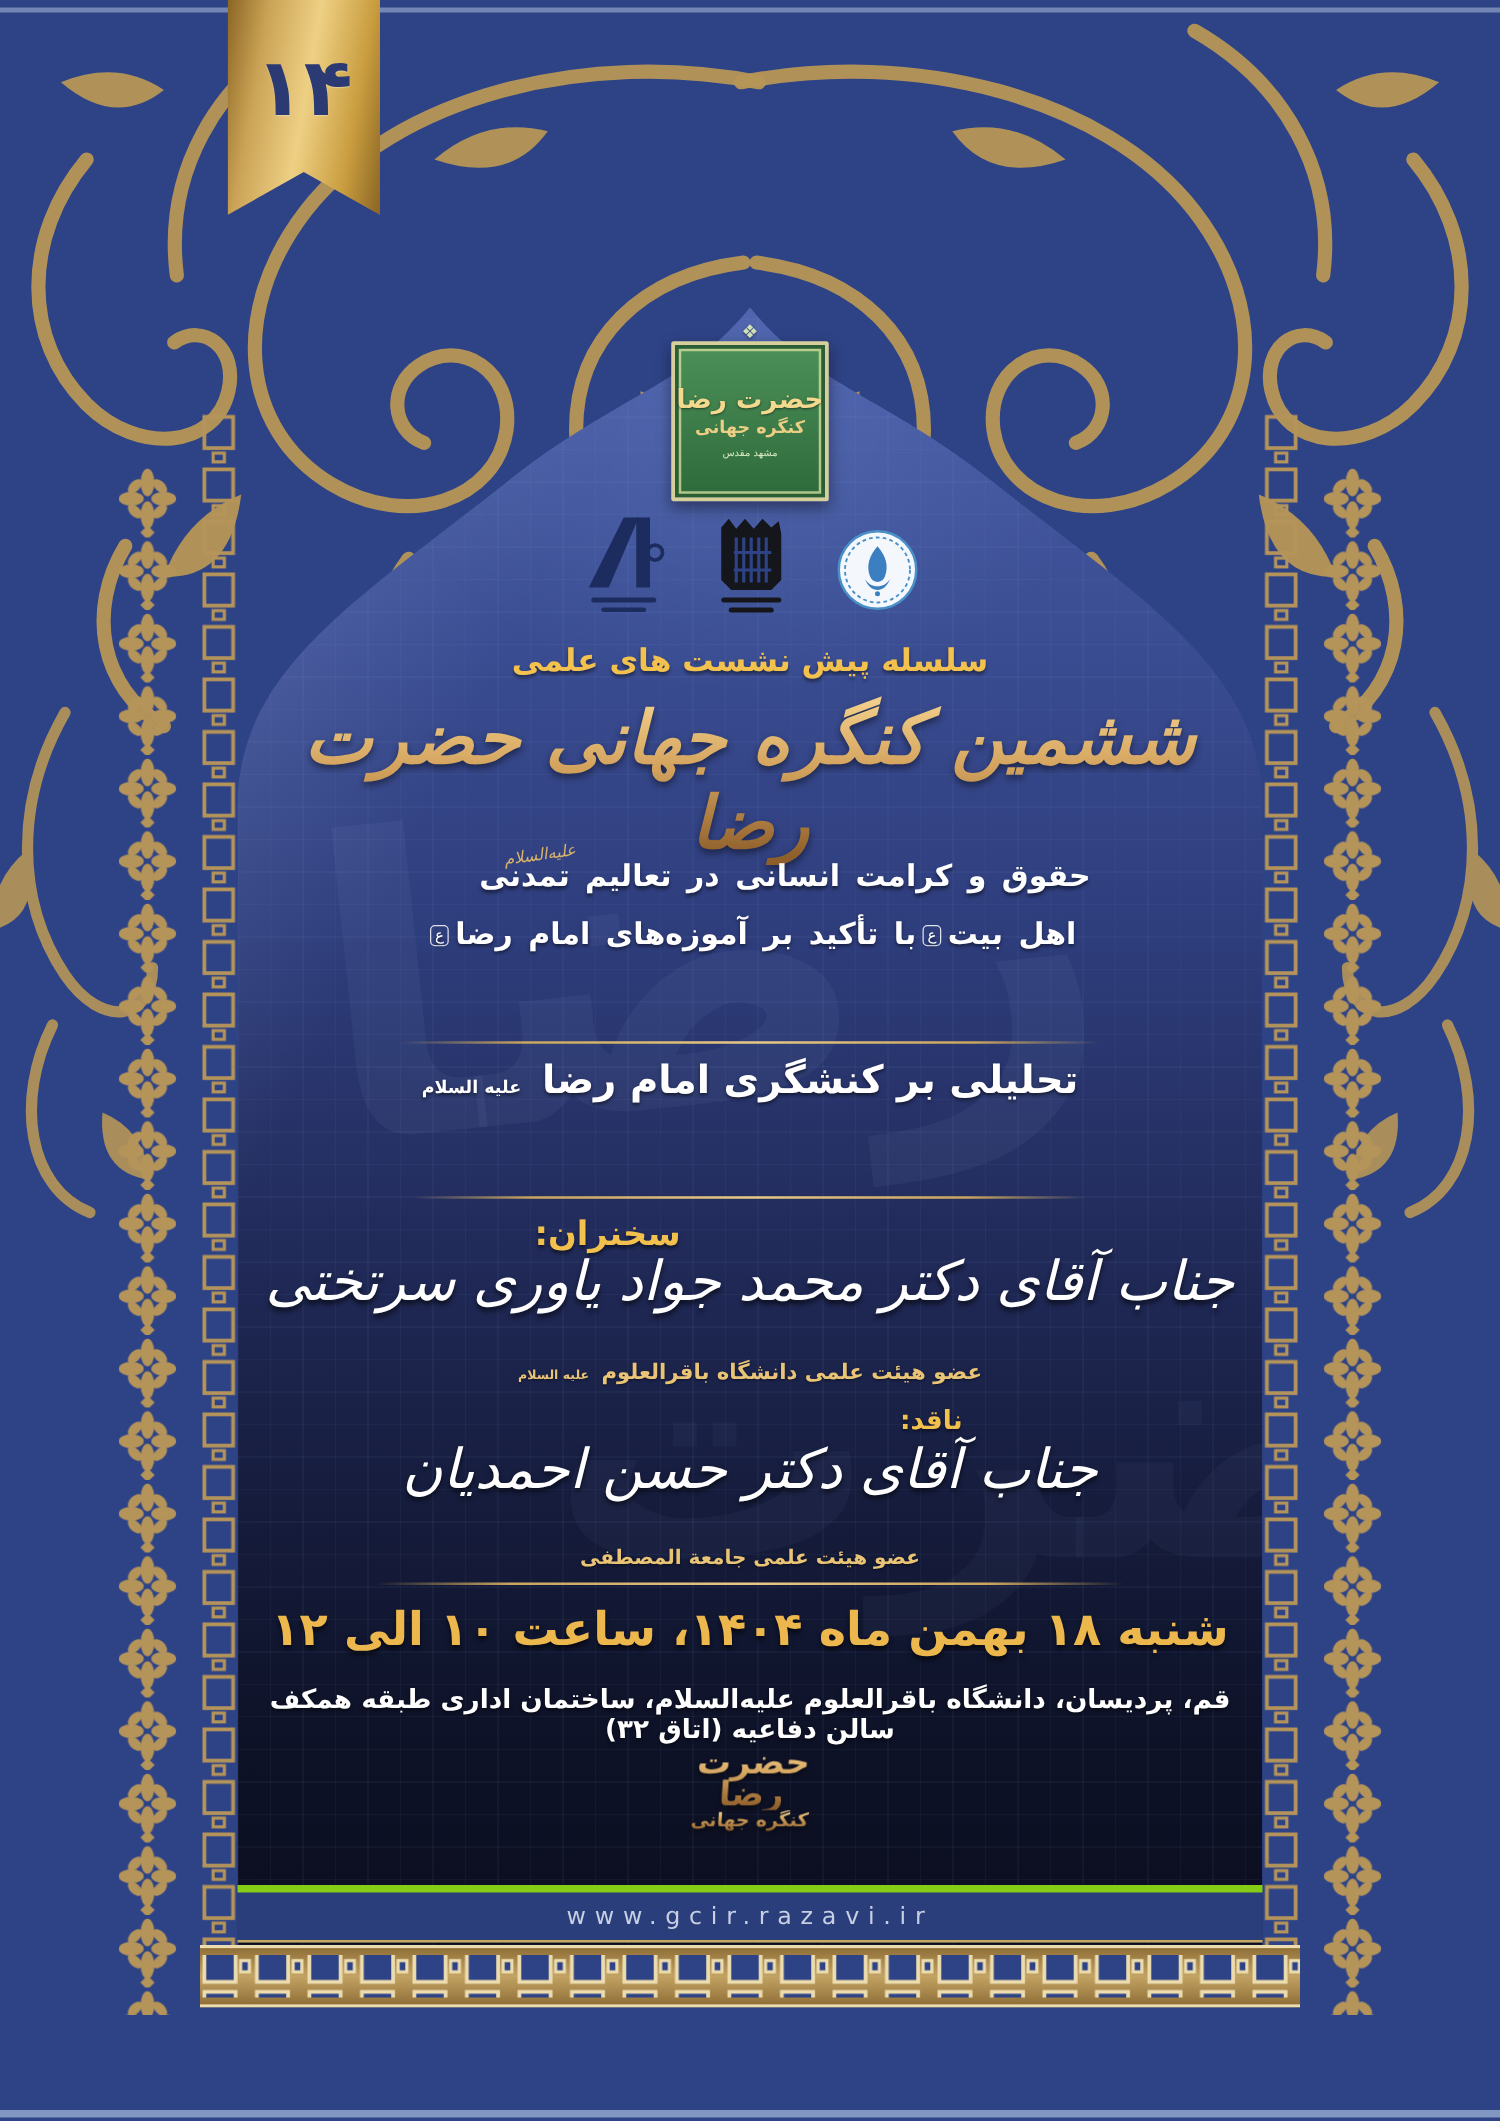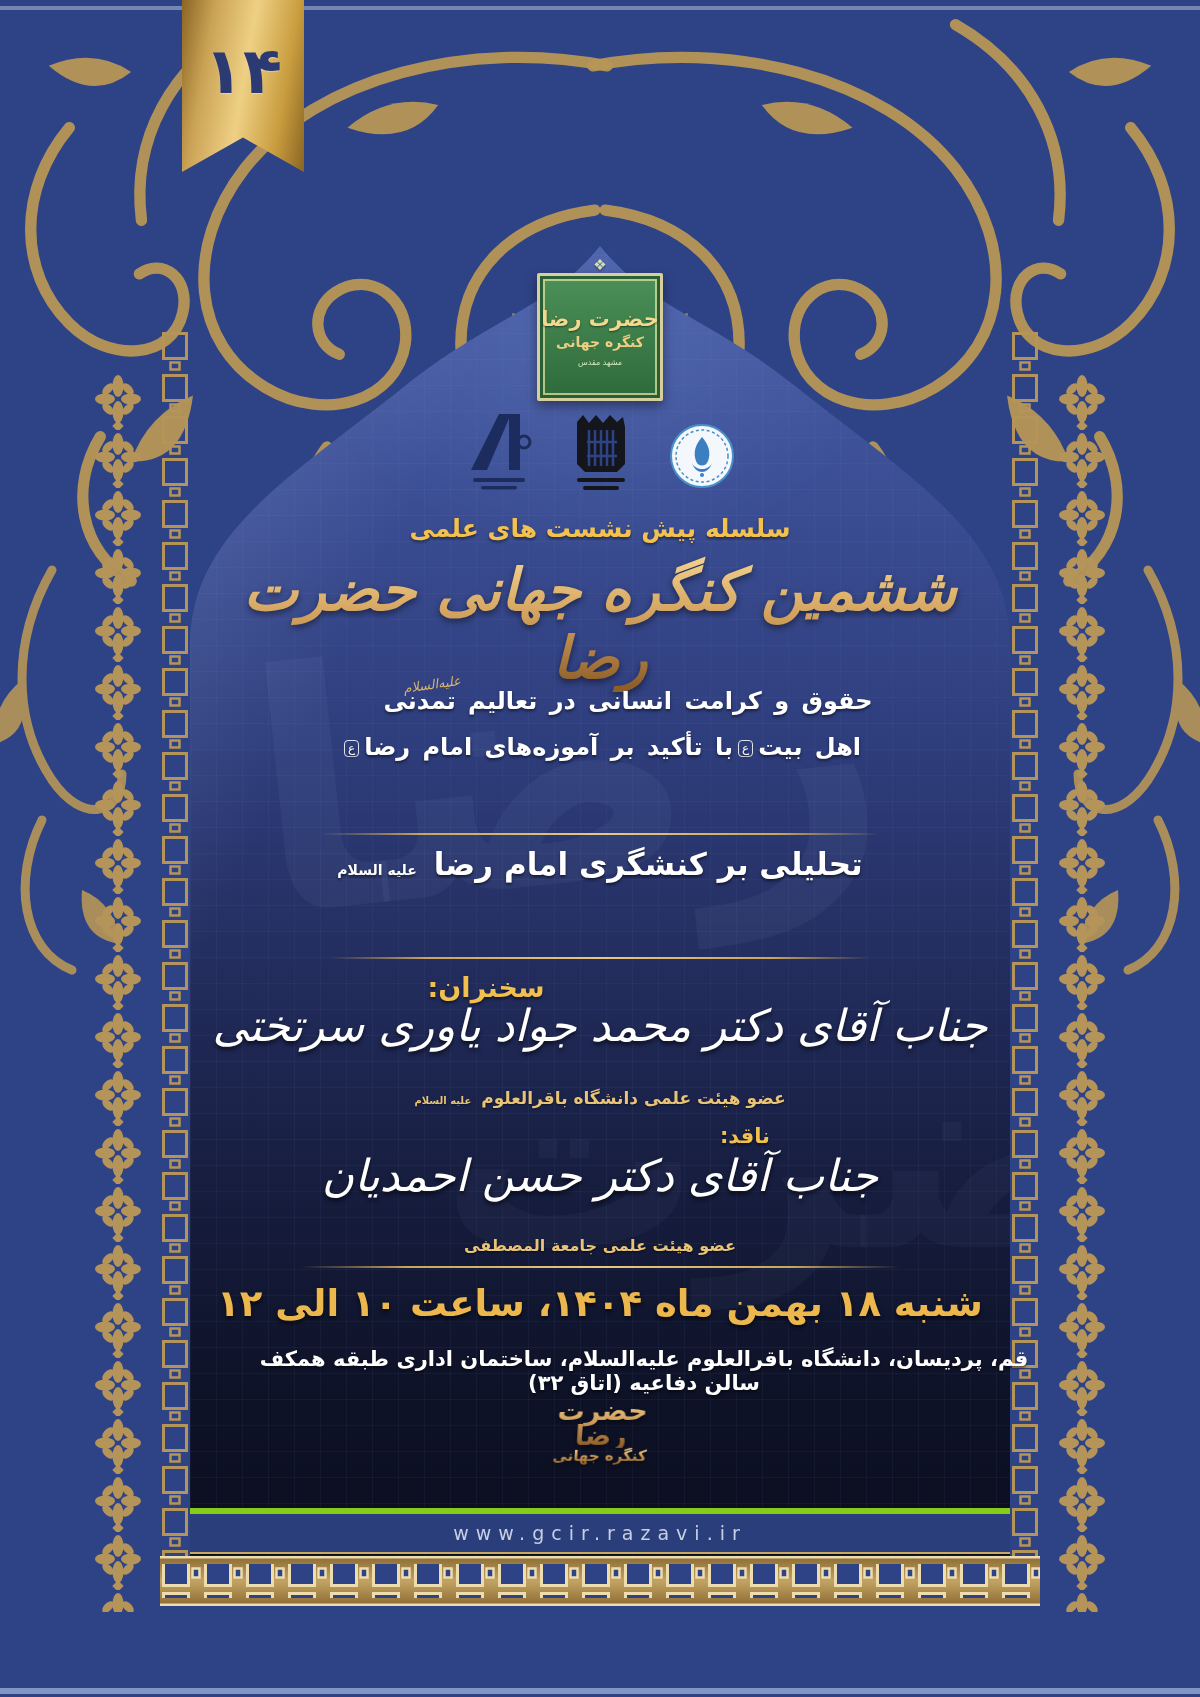--- a/index.html
+++ b/index.html
@@ -93,21 +93,21 @@
   .saff .hon3{font-size:10px;color:#e9c476;margin-right:4px;}
   .clabel{top:1124px;color:#f2c04c;font-size:21px;font-weight:bold;z-index:5;
     text-align:right;padding-right:240px;box-sizing:border-box;text-shadow:0 2px 3px rgba(0,0,0,.5);}
   .cname{top:1150px;color:#fff;font-size:44px;font-style:italic;z-index:5;
     text-shadow:0 3px 4px rgba(0,0,0,.6);}
   .caff{top:1236px;color:#e9c476;font-size:16px;font-weight:bold;z-index:5;
     text-shadow:0 1px 2px rgba(0,0,0,.5);}
   .datetime{top:1282px;color:#ecb84d;font-size:37px;font-weight:bold;z-index:5;
     text-shadow:0 3px 4px rgba(0,0,0,.6);}
   .location{top:1347px;color:#fff;font-size:21px;font-weight:bold;z-index:5;
-    text-shadow:0 2px 3px rgba(0,0,0,.55);padding-left:44px;}
+    text-shadow:0 2px 3px rgba(0,0,0,.55);}
   
   .goldemblem{left:548px;top:1398px;width:104px;height:106px;z-index:5;text-align:center;
     direction:rtl;transform:skewX(-4deg);filter:drop-shadow(0 2px 3px rgba(0,0,0,.6));}
   .goldemblem .g1{display:block;font-size:27px;font-weight:bold;line-height:25px;}
   .goldemblem .g2{display:block;font-size:15px;font-weight:bold;line-height:17px;letter-spacing:1px;}
   
   .urlband{left:190px;top:1508px;width:820px;height:46px;z-index:5;background:#2b3e7c;
     border-top:6px solid #84cc16;border-bottom:2px solid #c9a85f;box-sizing:border-box;
     display:flex;align-items:center;justify-content:center;}
   .urlband span{color:#c7cfe3;font-size:19px;letter-spacing:7px;}

